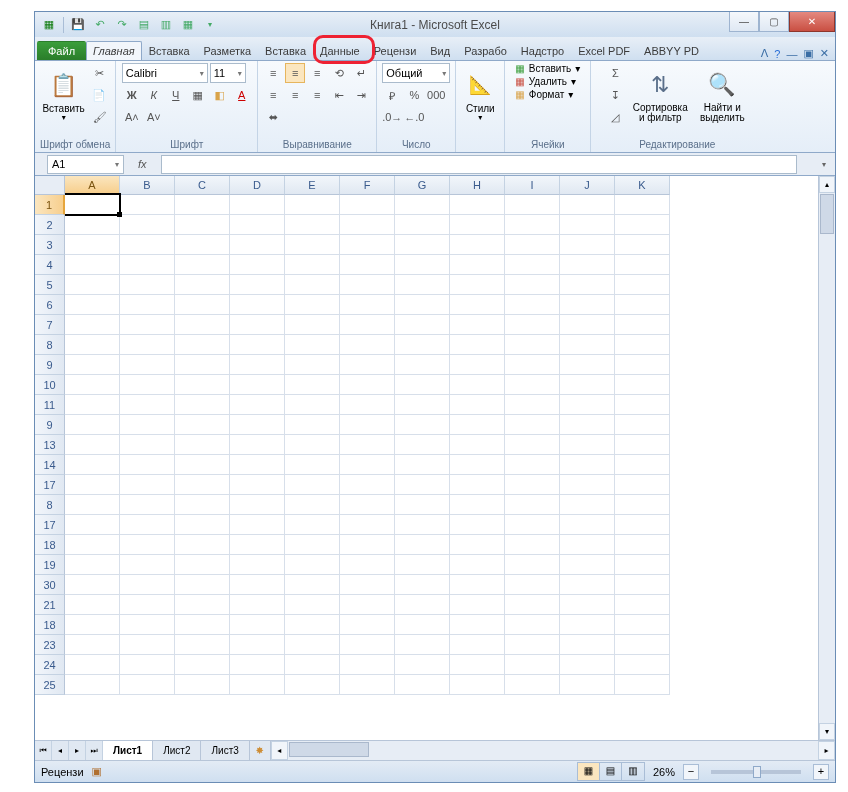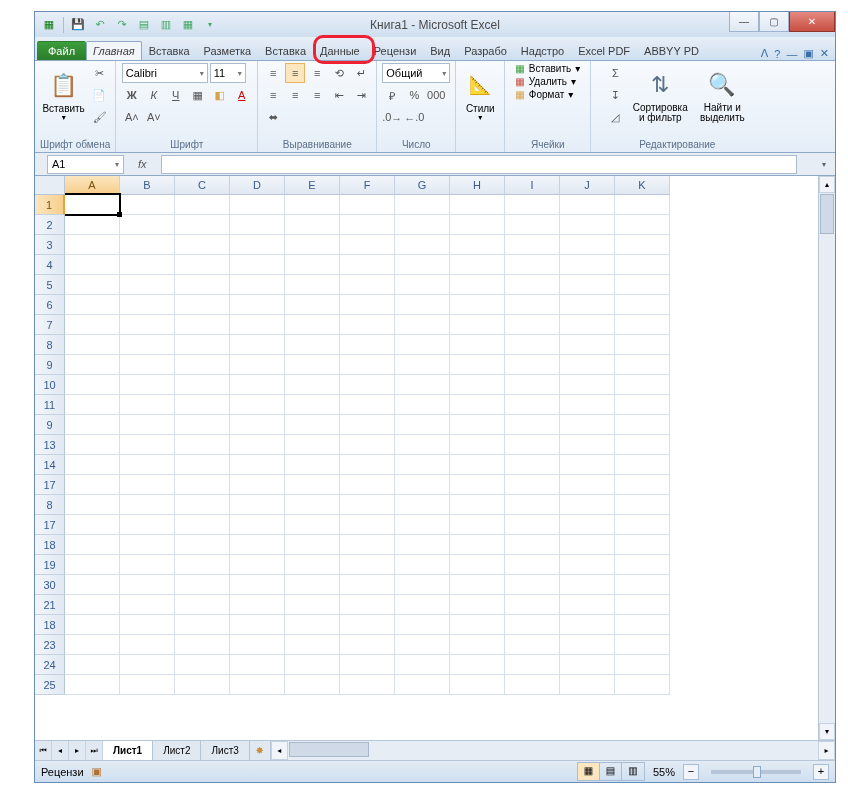--- a/index.html
+++ b/index.html
@@ -694,21 +694,21 @@
 
   <div class="status">
     <span>Рецензи</span>
     <span style="color:#b07030">▣</span>
     <div class="spacer"></div>
     <div class="viewbtns">
       <div class="on">▦</div>
       <div>▤</div>
       <div>▥</div>
     </div>
-    <span>55%</span>
+    <span>26%</span>
     <div class="zbtn">−</div>
     <div class="zoom-track">
         <div class="zoom-thumb"></div>
       </div>
     <div class="zbtn">+</div>
   </div>
 
 </div>
 
 <div class="highlight" id="hl" style="left: 313.062px; top: 35px; width: 61.75px; height: 29px;"></div>

